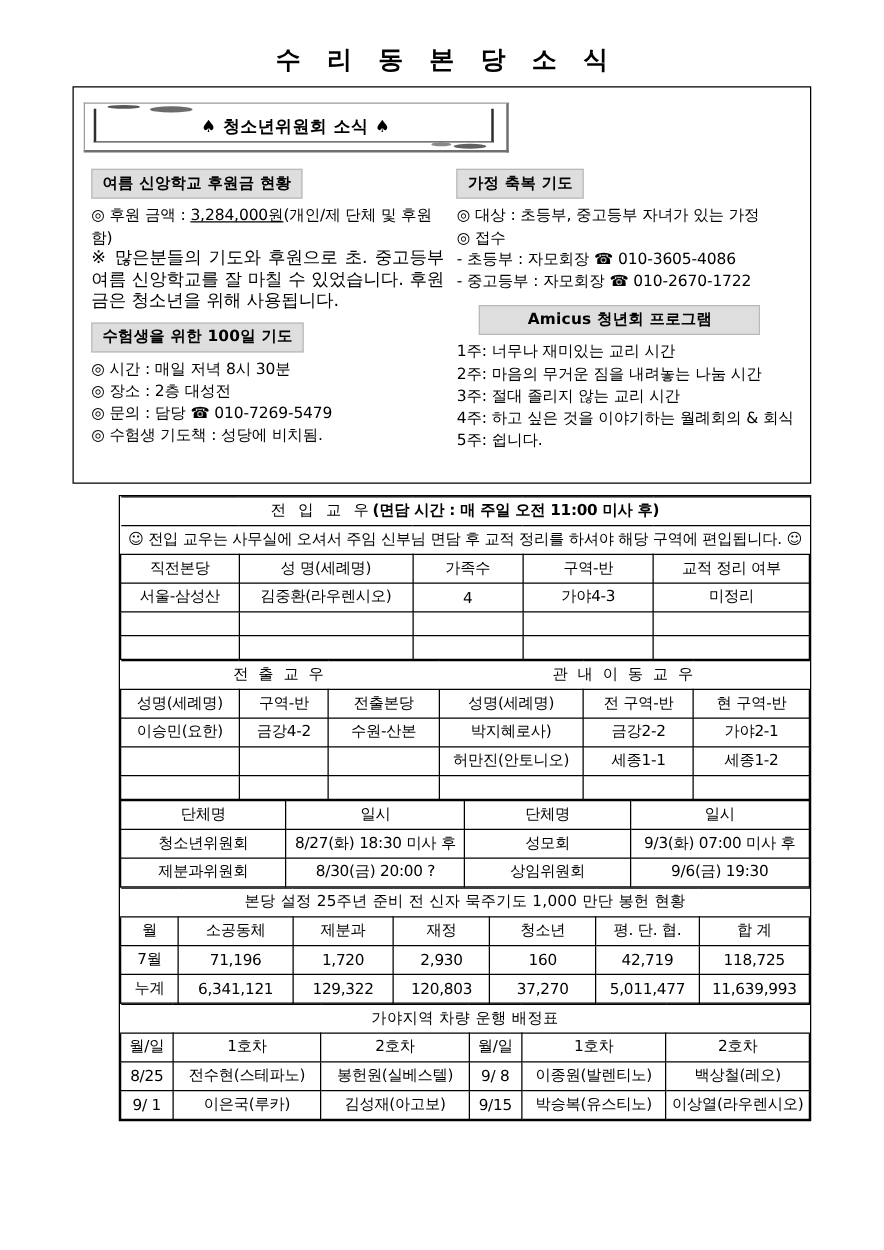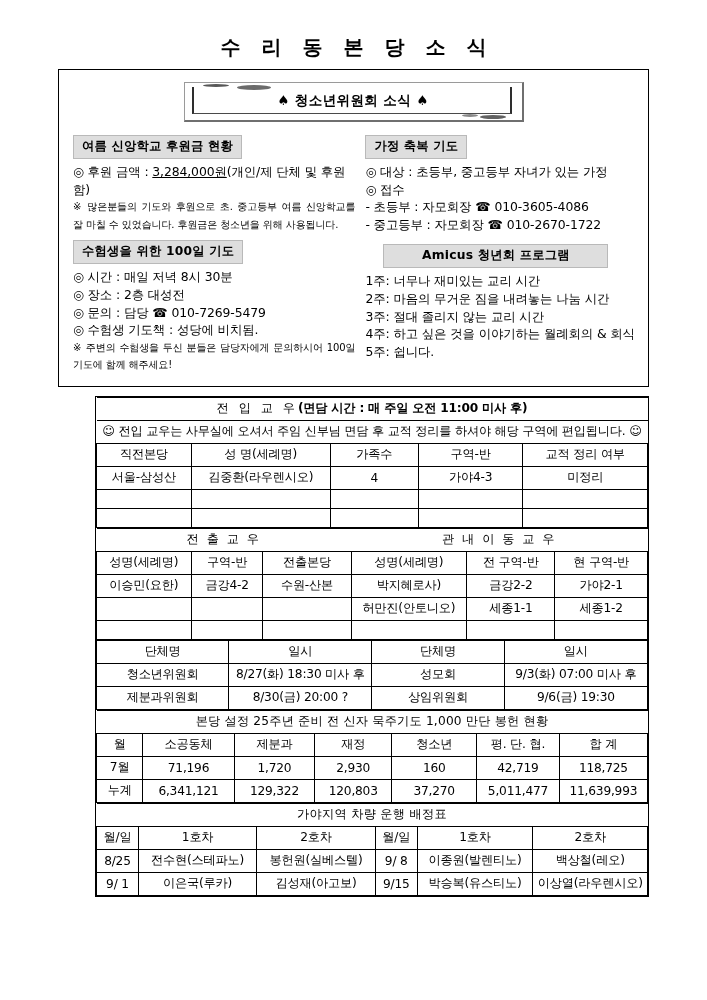--- a/index.html
+++ b/index.html
@@ -39,21 +39,21 @@
     border: 1.6px solid #000;
     box-sizing: border-box;
     height: 318px;
     padding: 12px 8px 6px 8px;
     position: relative;
   }
 
   
   .banner-wrap {
     display: flex;
-    justify-content: center;
+    justify-content: flex-start;
     margin-bottom: 13px;
   }
   .banner {
     position: relative;
     width: 340px;
     height: 40px;
     box-sizing: border-box;
     border-top: 1.5px solid #9a9a9a;
     border-left: 1.5px solid #9a9a9a;
     border-right: 2.5px solid #6f6f6f;
@@ -115,21 +115,21 @@
     width: 207px;
     margin-left: 18px;
   }
   .body-line {
     font-size: 12.4px;
     line-height: 17.6px;
     letter-spacing: -0.1px;
     white-space: pre-wrap;
   }
   .body-block {
-    font-size: 10px;
+    font-size: 14px;
     line-height: 17.6px;
     letter-spacing: -0.1px;
     text-align: justify;
   }
   .u { text-decoration: underline; }
   .gap-sm { height: 7px; }
   .gap-md { height: 11px; }
 
   
   .tbl-box {
@@ -211,21 +211,20 @@
         <div class="body-block">※ 많은분들의 기도와 후원으로 초. 중고등부 여름 신앙학교를 잘 마칠 수 있었습니다. 후원금은 청소년을 위해 사용됩니다.</div>
 
         <div class="gap-sm"></div>
 
         <div class="sec-head">수험생을 위한 100일 기도</div>
 
         <div class="body-line">◎ 시간 : 매일 저녁 8시 30분</div>
         <div class="body-line">◎ 장소 : 2층 대성전</div>
         <div class="body-line">◎ 문의 : 담당 ☎ 010-7269-5479</div>
         <div class="body-line">◎ 수험생 기도책 : 성당에 비치됨.</div>
-        <div class="body-block">※ 주변의 수험생을 두신 분들은 담당자에게 문의하시어 100일 기도에 함께 해주세요!</div>
       </div>
 
       <div class="col-right">
 
         <div class="sec-head">가정 축복 기도</div>
 
         <div class="body-line">◎ 대상 : 초등부, 중고등부 자녀가 있는 가정</div>
         <div class="body-line">◎ 접수</div>
         <div class="body-line">- 초등부 : 자모회장 ☎ 010-3605-4086</div>
         <div class="body-line">- 중고등부 : 자모회장 ☎ 010-2670-1722</div>

